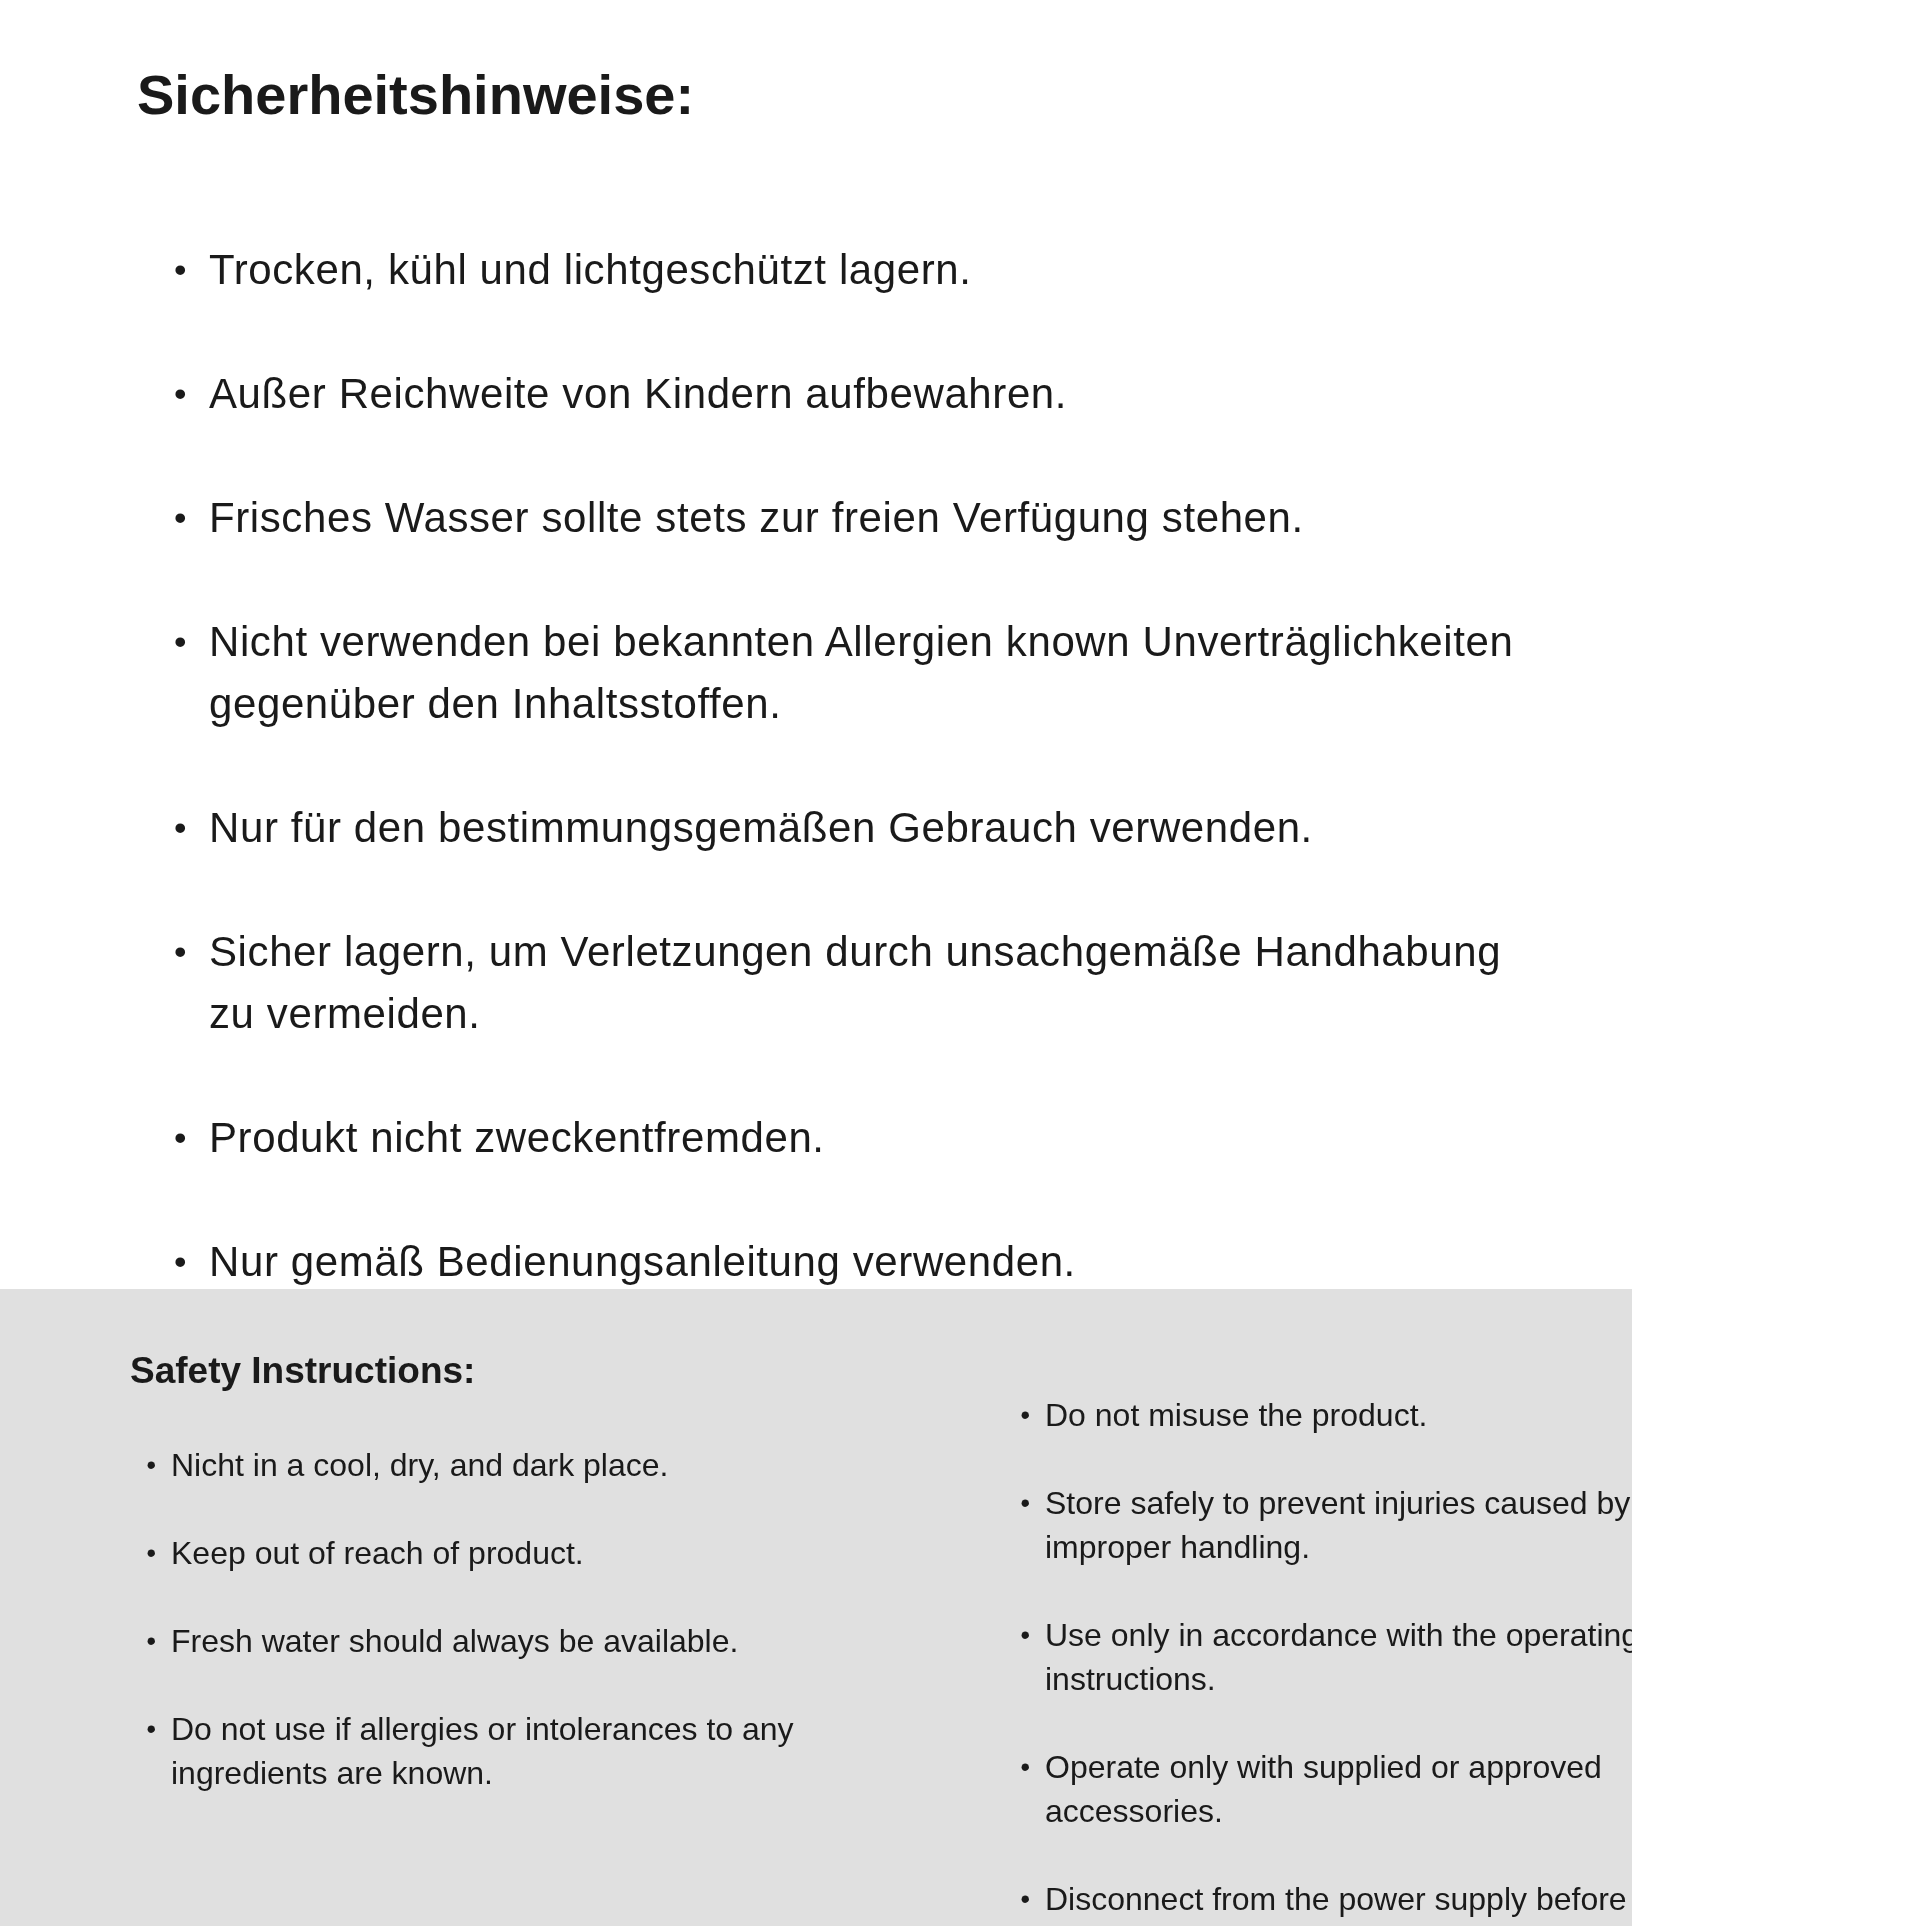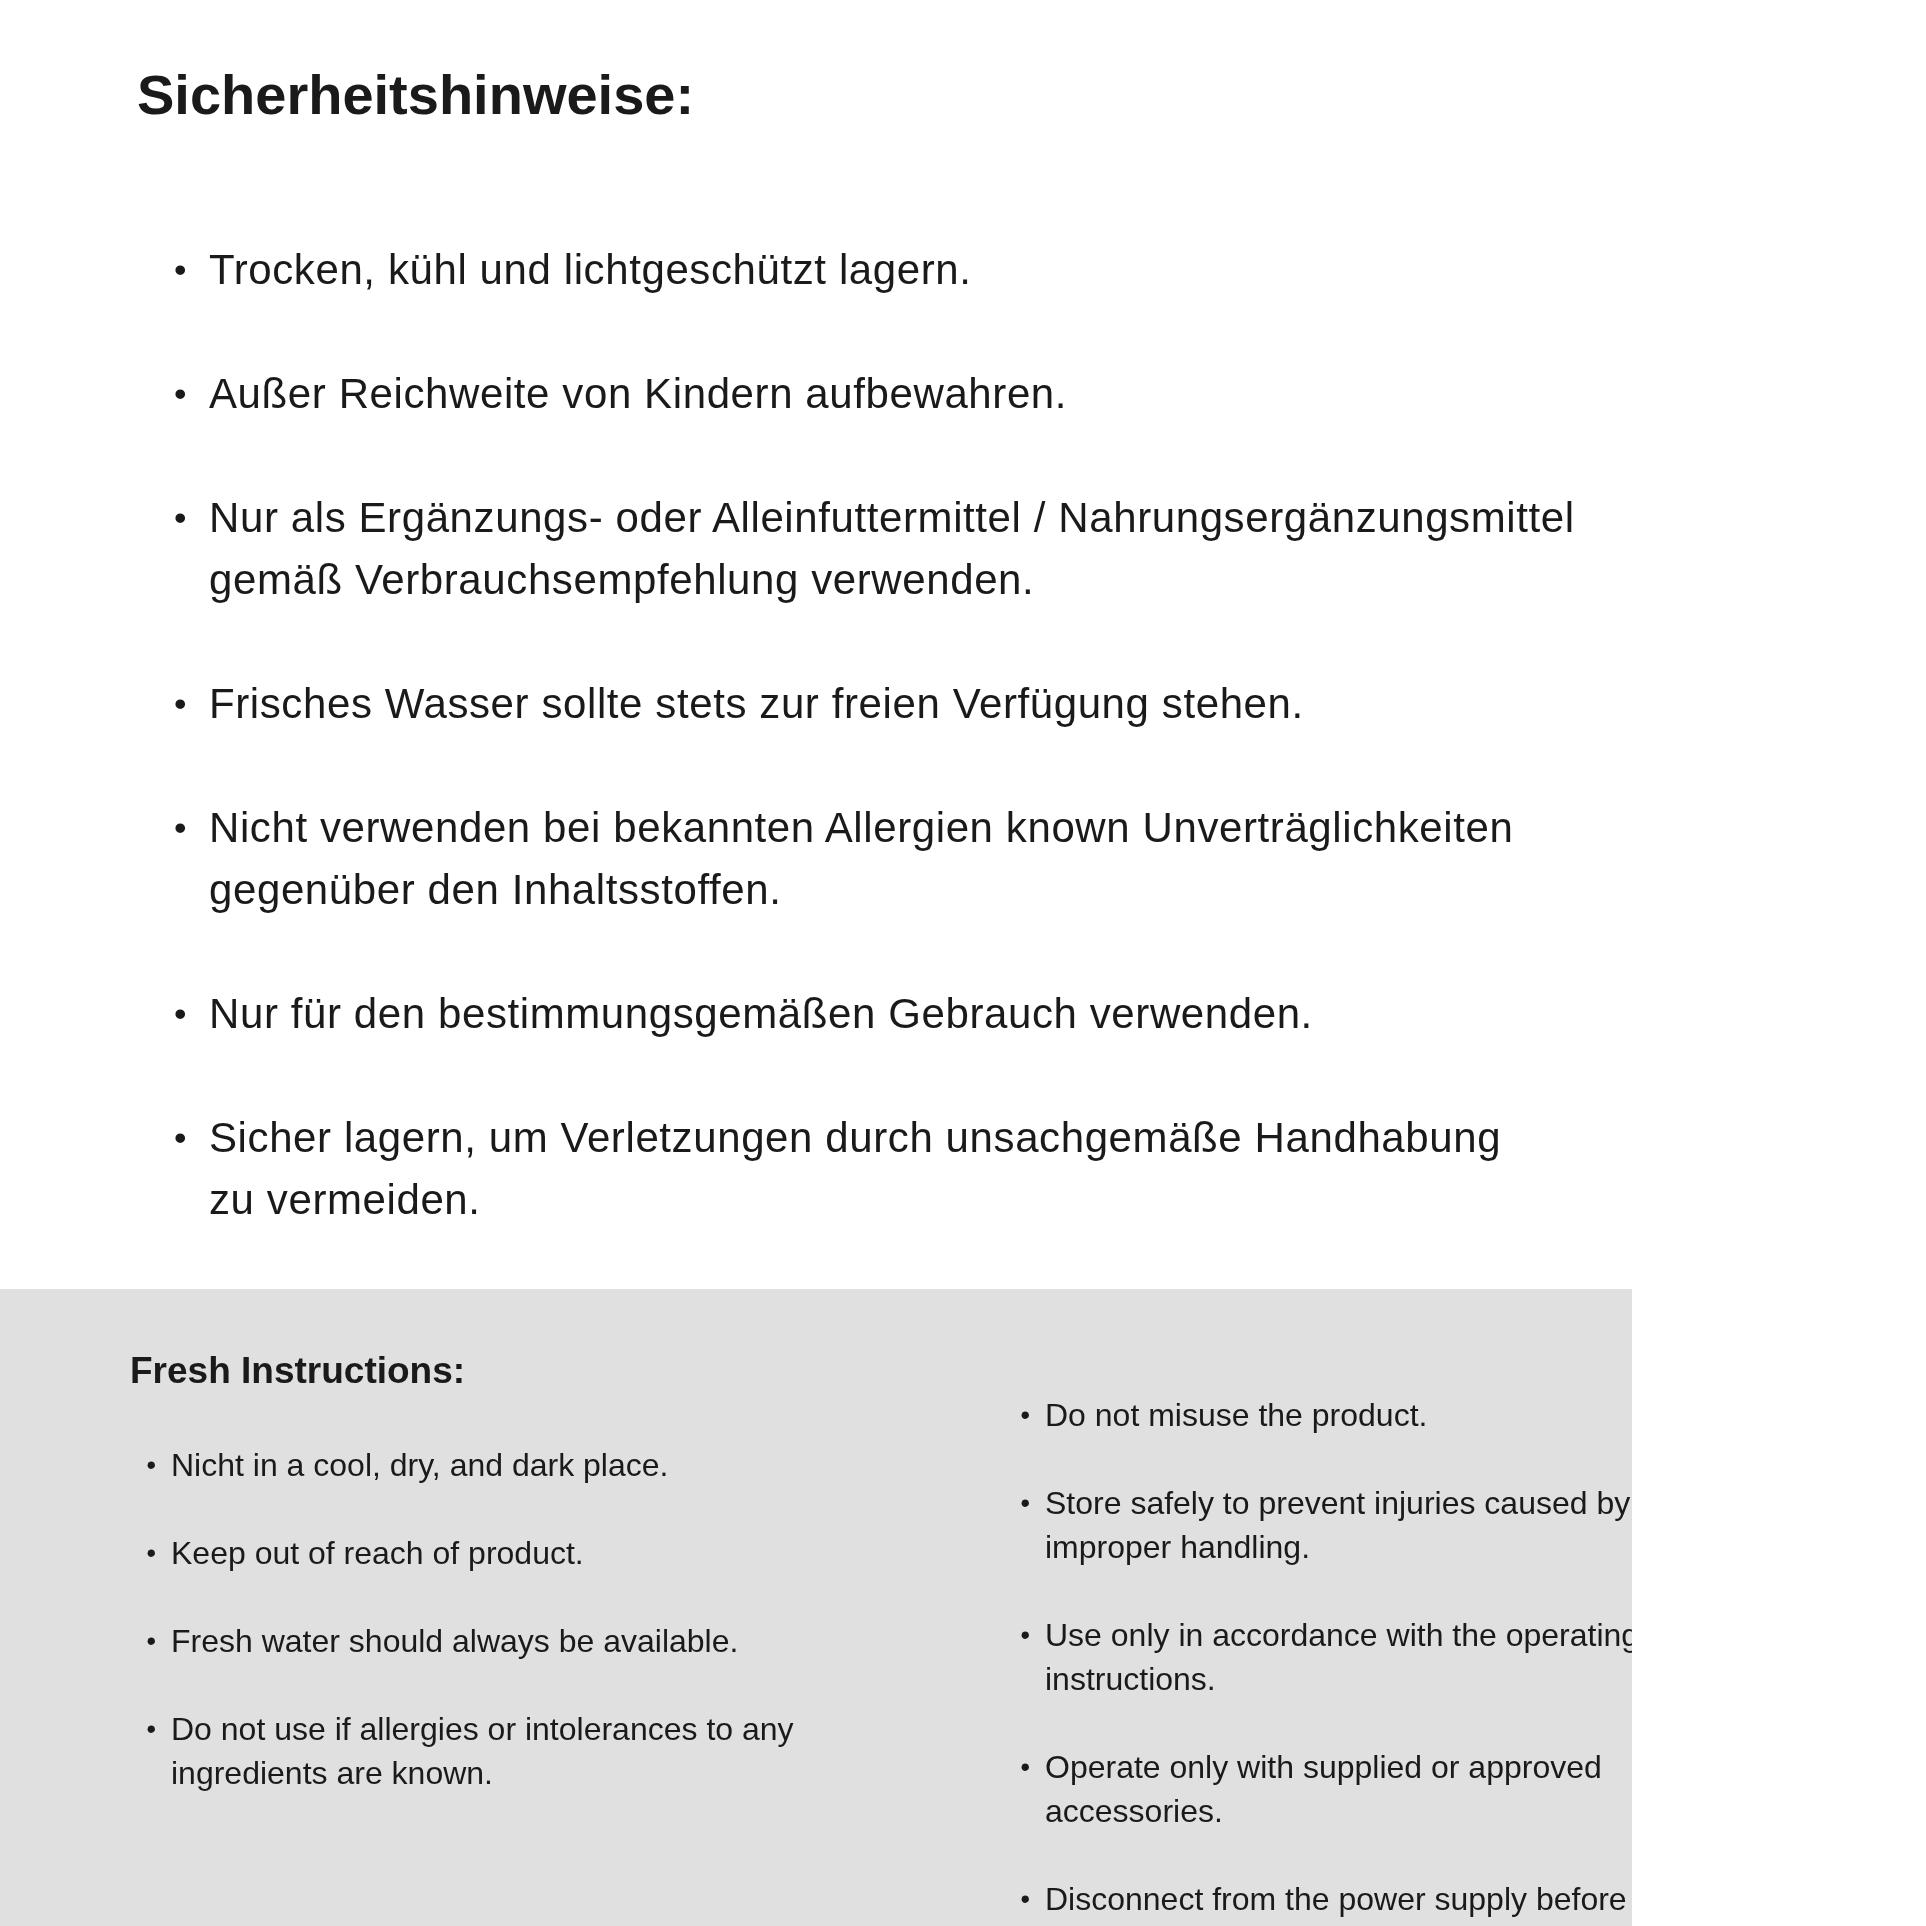--- a/index.html
+++ b/index.html
@@ -55,38 +55,36 @@
 </head>
 <body>
 
 <div class="page">
 
   <section>
     <h1 class="de-title">Sicherheitshinweise:</h1>
     <ul class="safety-list de-list">
       <li>Trocken, kühl und lichtgeschützt lagern.</li>
       <li>Außer Reichweite von Kindern aufbewahren.</li>
-      <li>Nur als Ergänzungs- oder Alleinfuttermittel / Nahrungsergänzungsmittel
-gemäß Verbrauchsempfehlung verwenden.</li>
       <li>Frisches Wasser sollte stets zur freien Verfügung stehen.</li>
       <li>Nicht verwenden bei bekannten Allergien known Unverträglichkeiten
 gegenüber den Inhaltsstoffen.</li>
       <li>Nur für den bestimmungsgemäßen Gebrauch verwenden.</li>
       <li>Sicher lagern, um Verletzungen durch unsachgemäße Handhabung
 zu vermeiden.</li>
       <li>Produkt nicht zweckentfremden.</li>
       <li>Nur gemäß Bedienungsanleitung verwenden.</li>
       <li>Nur mit dem mitgelieferten oder freigegebenen Zubehör verwenden.</li>
       <li>Vor dem Reinigen oder bei Defekten vom Stromnetz trennen.</li>
       <li>Reparaturen nur durch Fachpersonal durchführen lassen.</li>
     </ul>
   </section>
 
   <section class="en-panel">
-    <h2 class="en-title">Fresh Instructions:</h2>
+    <h2 class="en-title">Safety Instructions:</h2>
 
     <ul class="safety-list en-list en-list-left">
       <li>Nicht in a cool, dry, and dark place.</li>
       <li>Keep out of reach of product.</li>
       <li>Fresh water should always be available.</li>
       <li>Do not use if allergies or intolerances to any
 ingredients are known.</li>
       
       
     </ul>

